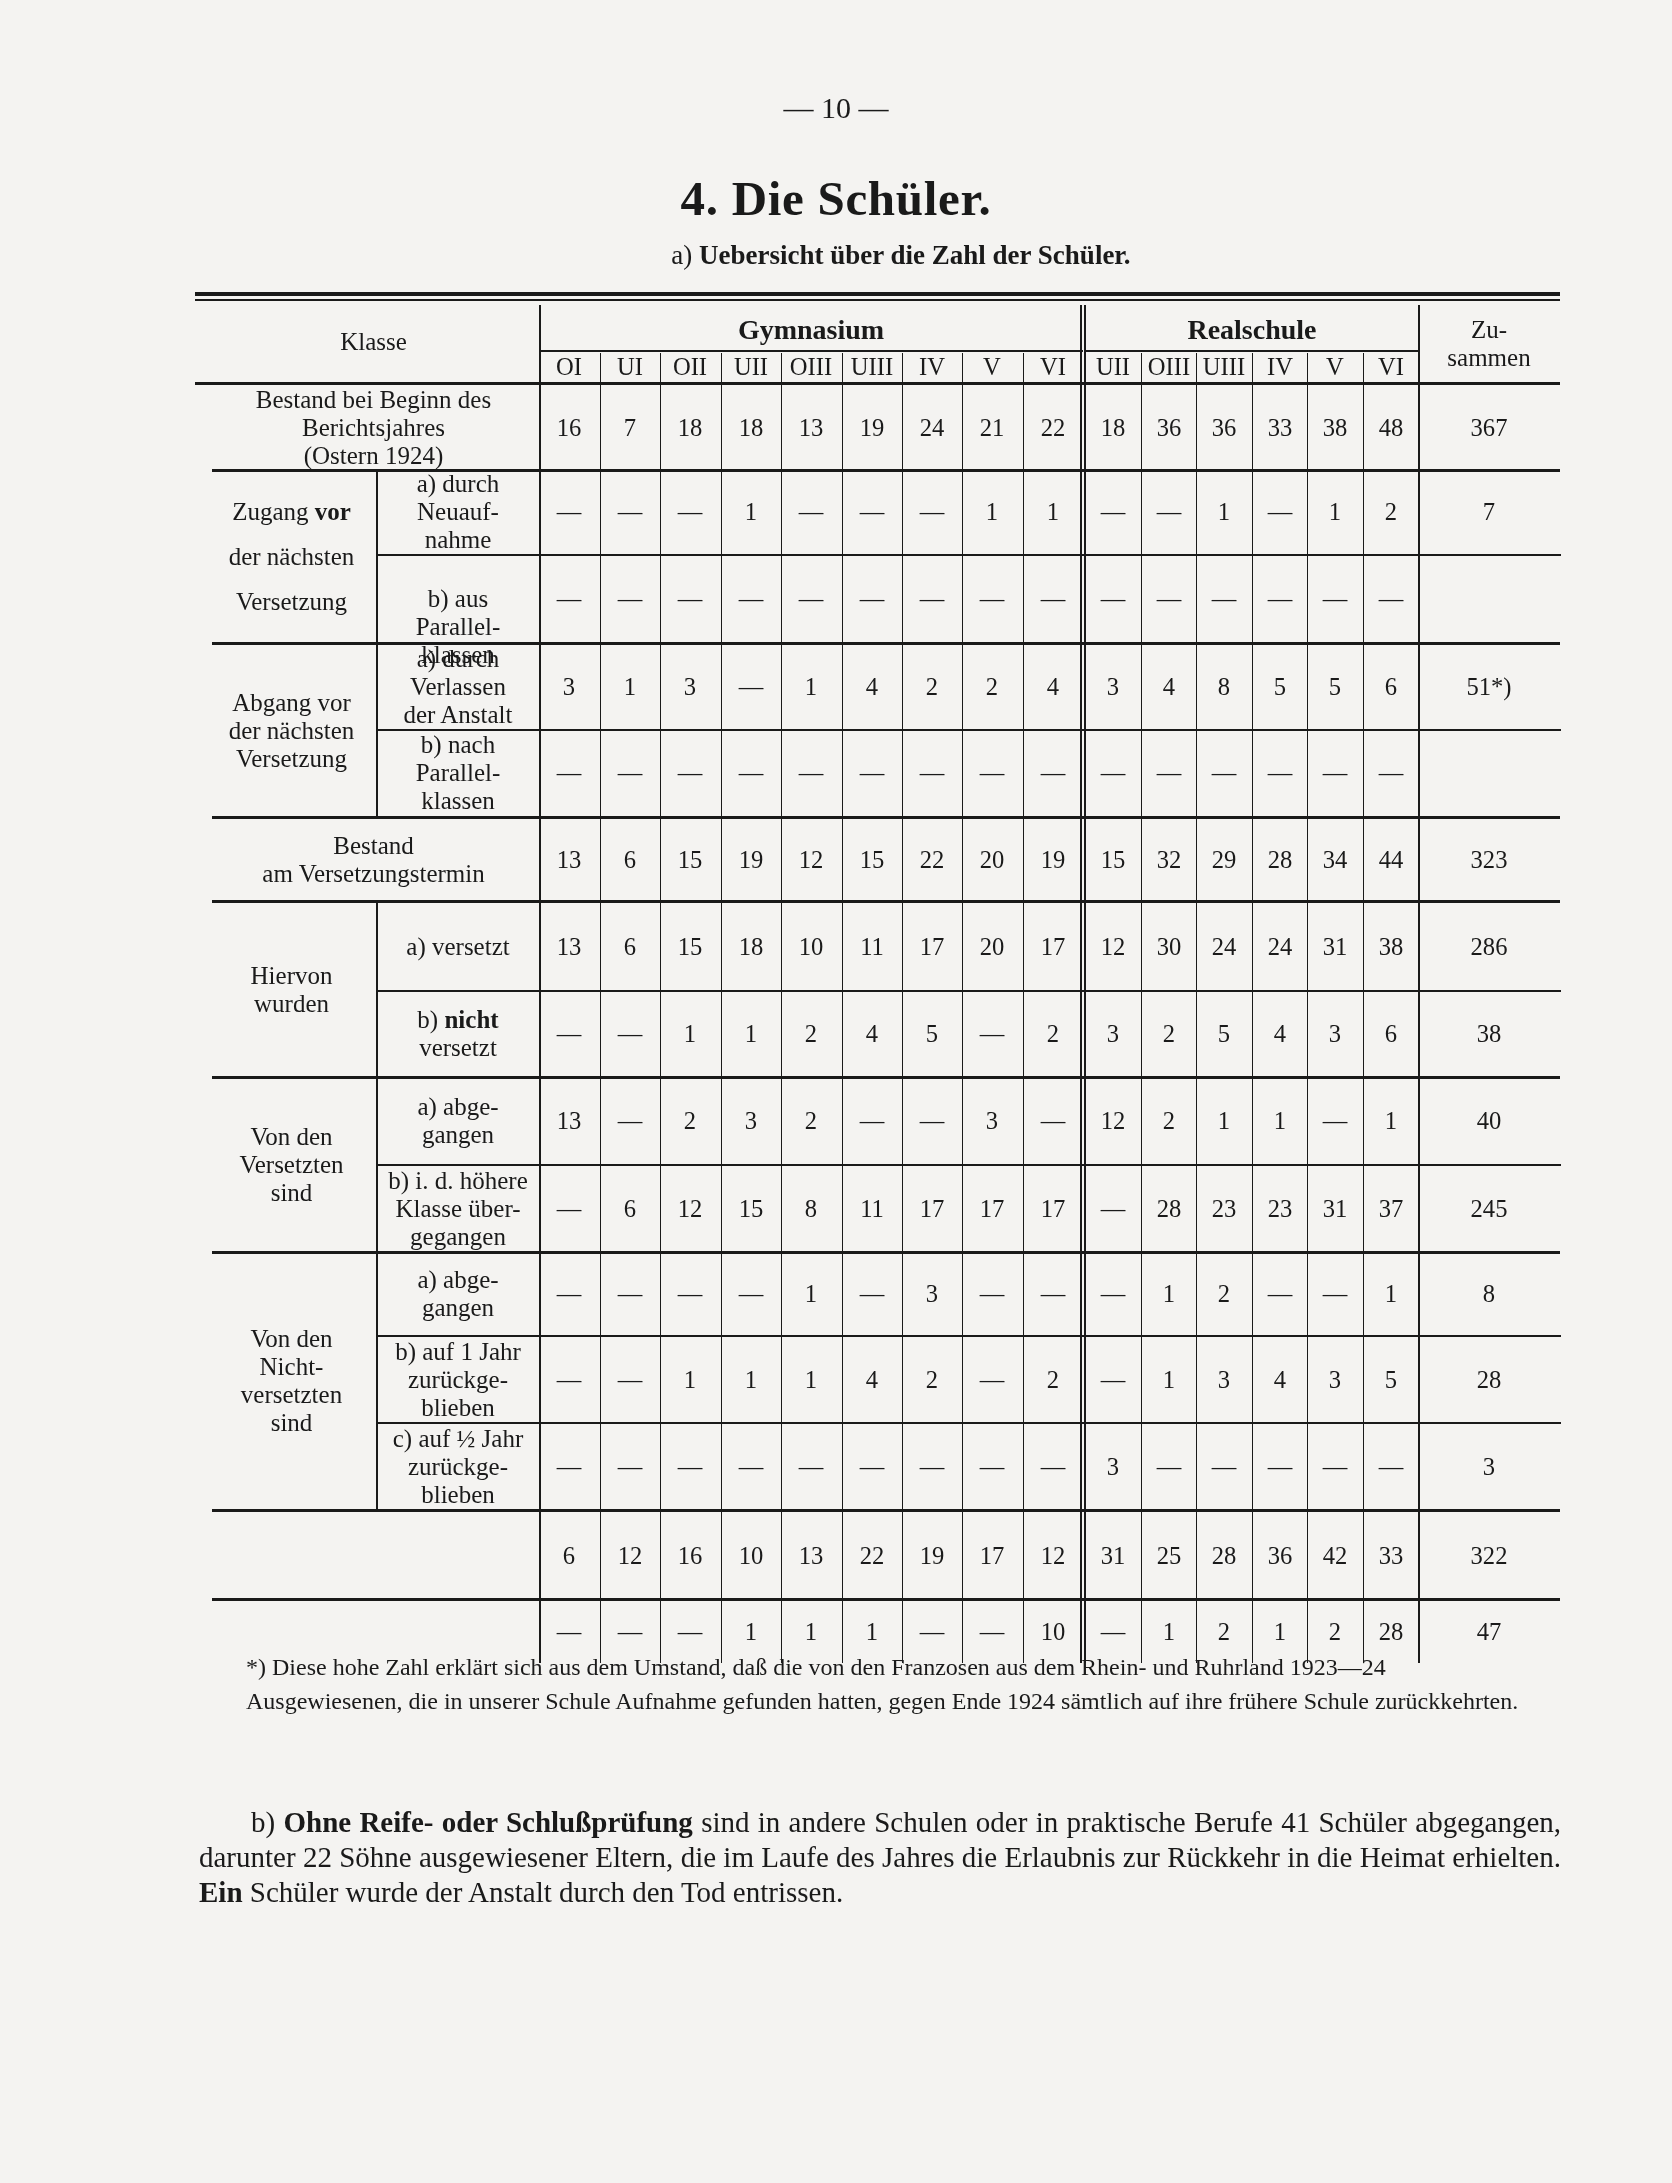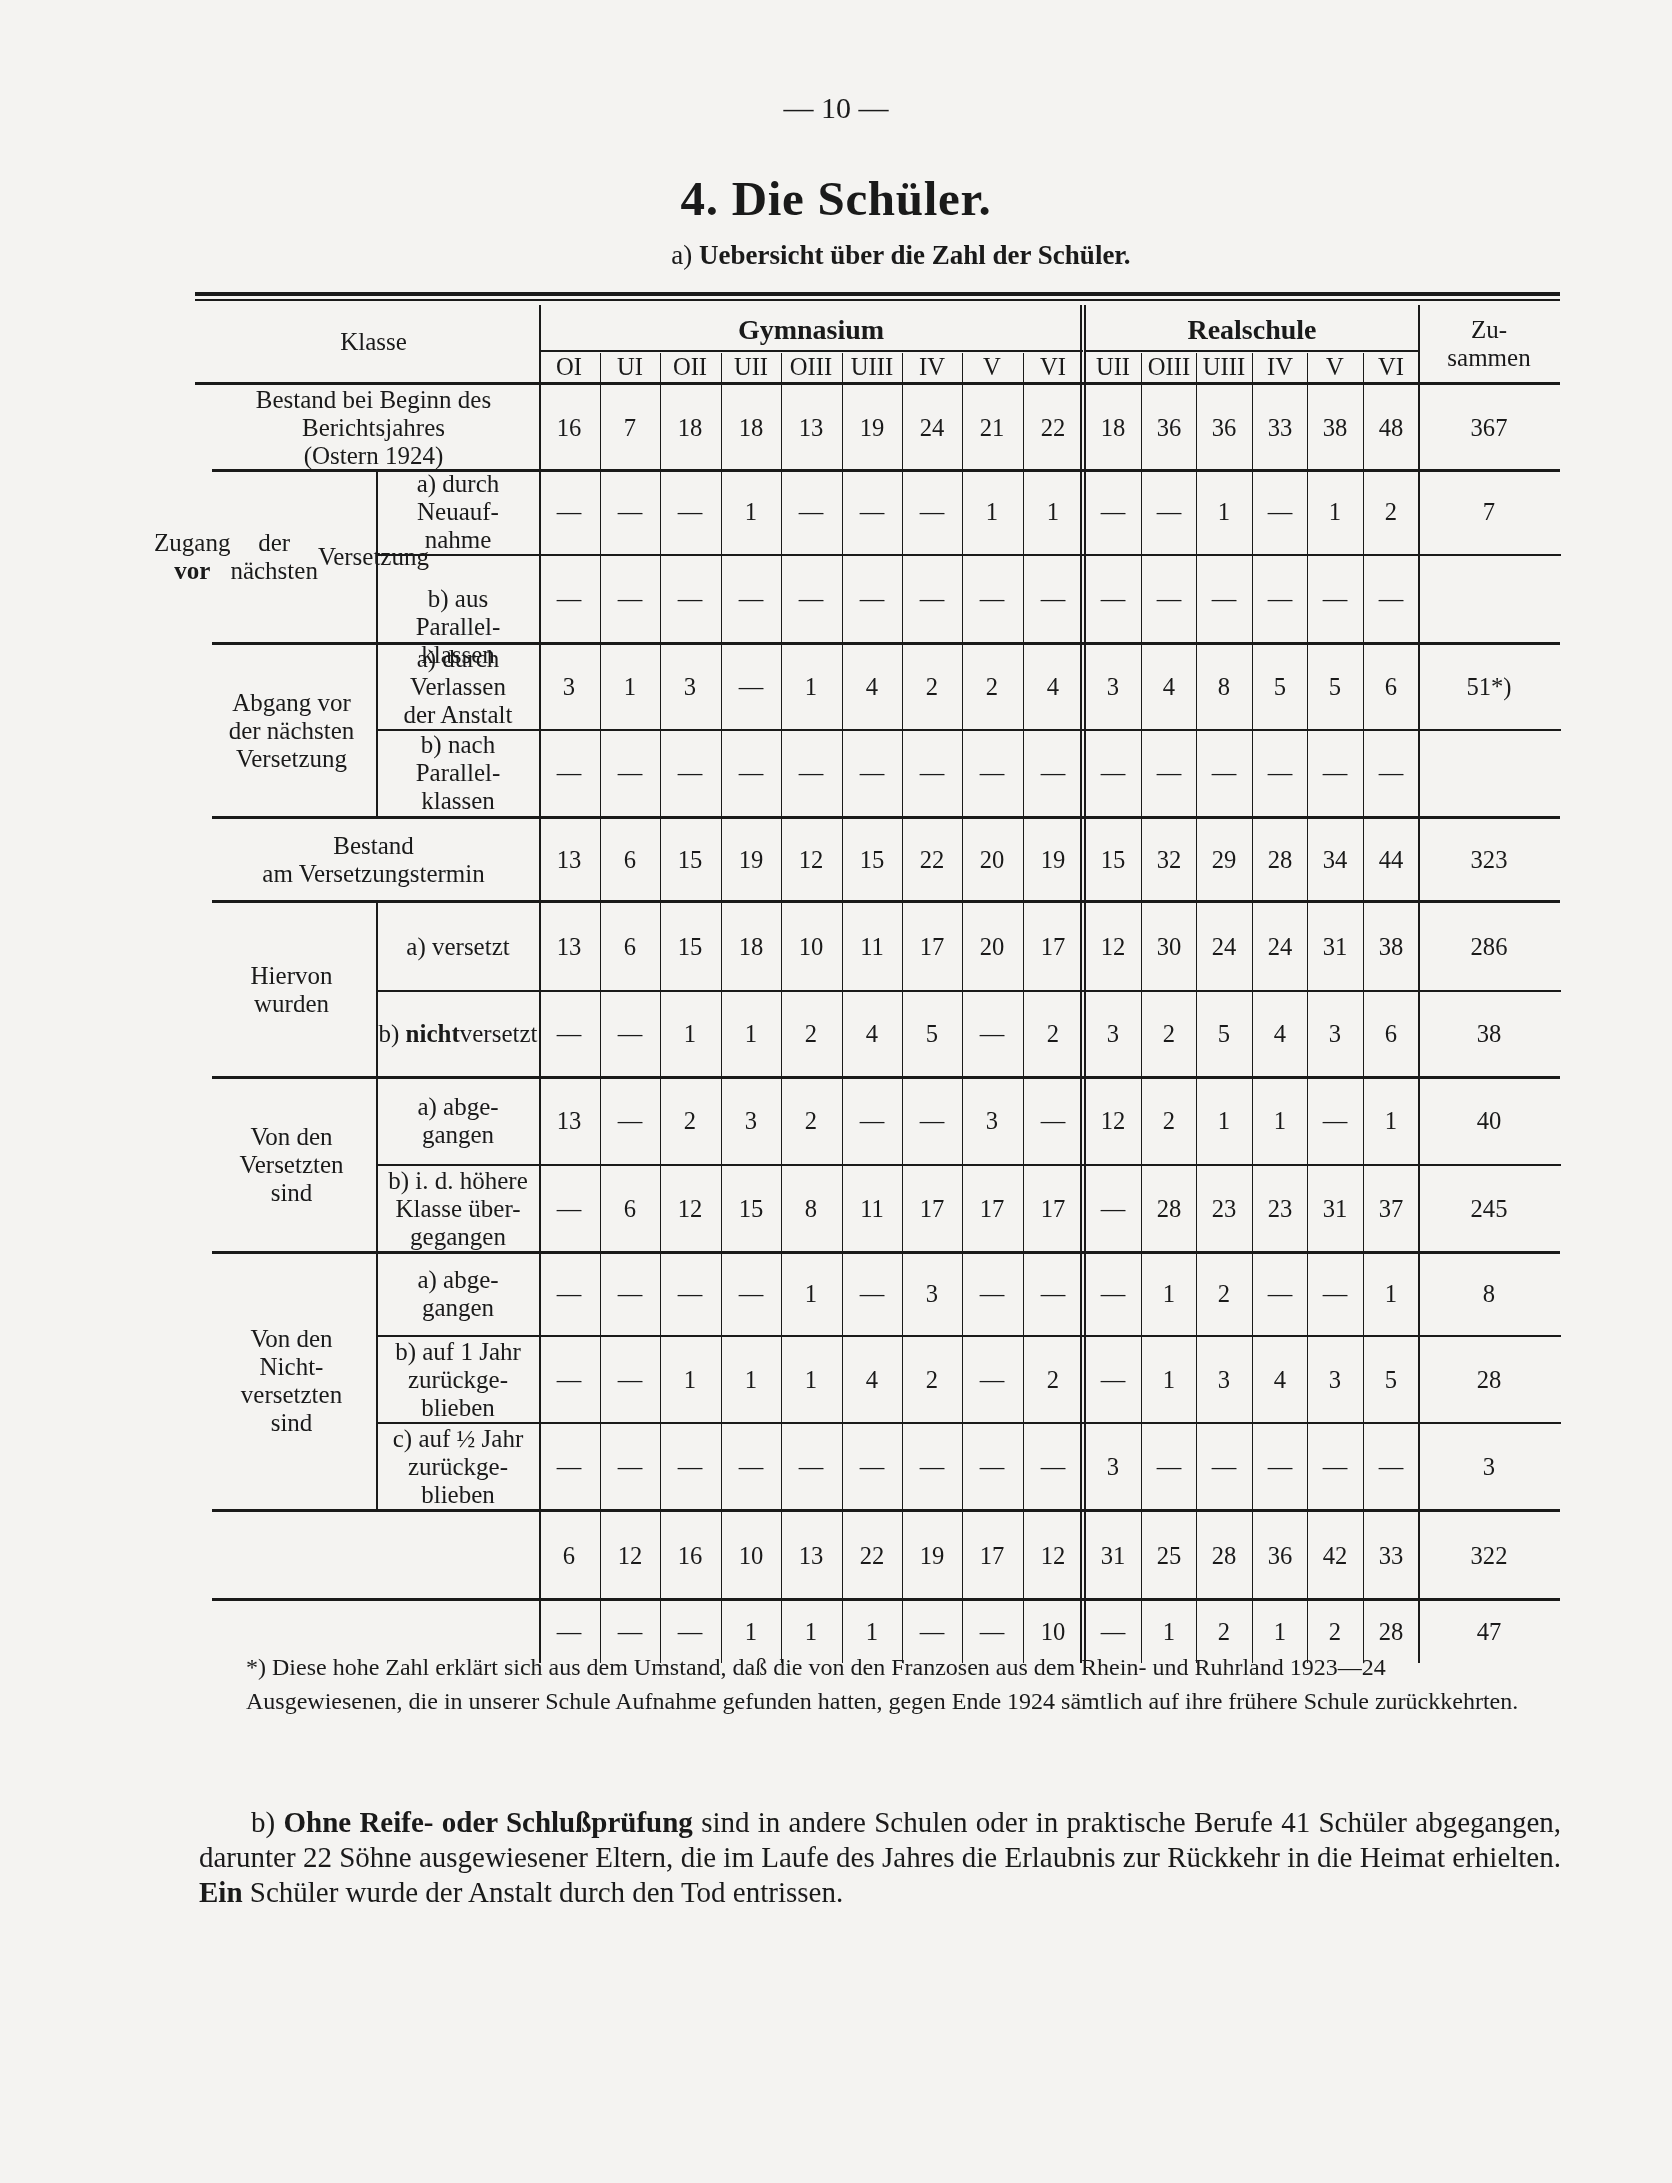--- a/index.html
+++ b/index.html
@@ -205,21 +205,21 @@
     <div class="cell" style="left: 962px; top: 902px; width: 60px; height: 89px;">20</div>
     <div class="cell" style="left: 1023px; top: 902px; width: 60px; height: 89px;">17</div>
     <div class="cell" style="left: 1085px; top: 902px; width: 56px; height: 89px;">12</div>
     <div class="cell" style="left: 1141px; top: 902px; width: 56px; height: 89px;">30</div>
     <div class="cell" style="left: 1196px; top: 902px; width: 56px; height: 89px;">24</div>
     <div class="cell" style="left: 1252px; top: 902px; width: 56px; height: 89px;">24</div>
     <div class="cell" style="left: 1307px; top: 902px; width: 56px; height: 89px;">31</div>
     <div class="cell" style="left: 1363px; top: 902px; width: 56px; height: 89px;">38</div>
     <div class="cell" style="left: 1418px; top: 902px; width: 142px; height: 89px;">286</div>
     <div class="hline" style="left: 376px; top: 990px; width: 1185px; height: 1.5px;"></div>
-    <div class="cell lbl" style="left: 376px; top: 991px; width: 164px; height: 86px; flex-direction: row;">
+    <div class="cell lbl" style="left: 376px; top: 991px; width: 164px; height: 86px; flex-direction: column;">
       <span>b) <b>nicht</b></span>
       <span>versetzt</span>
     </div>
     <div class="cell" style="left: 539px; top: 991px; width: 60px; height: 86px;">—</div>
     <div class="cell" style="left: 600px; top: 991px; width: 60px; height: 86px;">—</div>
     <div class="cell" style="left: 660px; top: 991px; width: 60px; height: 86px;">1</div>
     <div class="cell" style="left: 721px; top: 991px; width: 60px; height: 86px;">1</div>
     <div class="cell" style="left: 781px; top: 991px; width: 60px; height: 86px;">2</div>
     <div class="cell" style="left: 842px; top: 991px; width: 60px; height: 86px;">4</div>
     <div class="cell" style="left: 902px; top: 991px; width: 60px; height: 86px;">5</div>
@@ -367,21 +367,21 @@
     <div class="cell" style="left: 902px; top: 1600px; width: 60px; height: 63px;">—</div>
     <div class="cell" style="left: 962px; top: 1600px; width: 60px; height: 63px;">—</div>
     <div class="cell" style="left: 1023px; top: 1600px; width: 60px; height: 63px;">10</div>
     <div class="cell" style="left: 1085px; top: 1600px; width: 56px; height: 63px;">—</div>
     <div class="cell" style="left: 1141px; top: 1600px; width: 56px; height: 63px;">1</div>
     <div class="cell" style="left: 1196px; top: 1600px; width: 56px; height: 63px;">2</div>
     <div class="cell" style="left: 1252px; top: 1600px; width: 56px; height: 63px;">1</div>
     <div class="cell" style="left: 1307px; top: 1600px; width: 56px; height: 63px;">2</div>
     <div class="cell" style="left: 1363px; top: 1600px; width: 56px; height: 63px;">28</div>
     <div class="cell" style="left: 1418px; top: 1600px; width: 142px; height: 63px;">47</div>
-    <div class="cell lbl" style="left: 208px; top: 470px; width: 167px; height: 173px; ">
+    <div class="cell lbl" style="left: 208px; top: 470px; width: 167px; height: 173px; flex-direction: column; gap: 17px;">
       <span>Zugang <b>vor</b></span>
       <span>der nächsten</span>
       <span>Versetzung</span>
     </div>
     <div class="cell lbl" style="left: 208px; top: 644px; width: 167px; height: 173px; flex-direction: column;">
       <span>Abgang vor</span>
       <span>der nächsten</span>
       <span>Versetzung</span>
     </div>
     <div class="cell lbl" style="left: 208px; top: 902px; width: 167px; height: 176px; flex-direction: column;">

